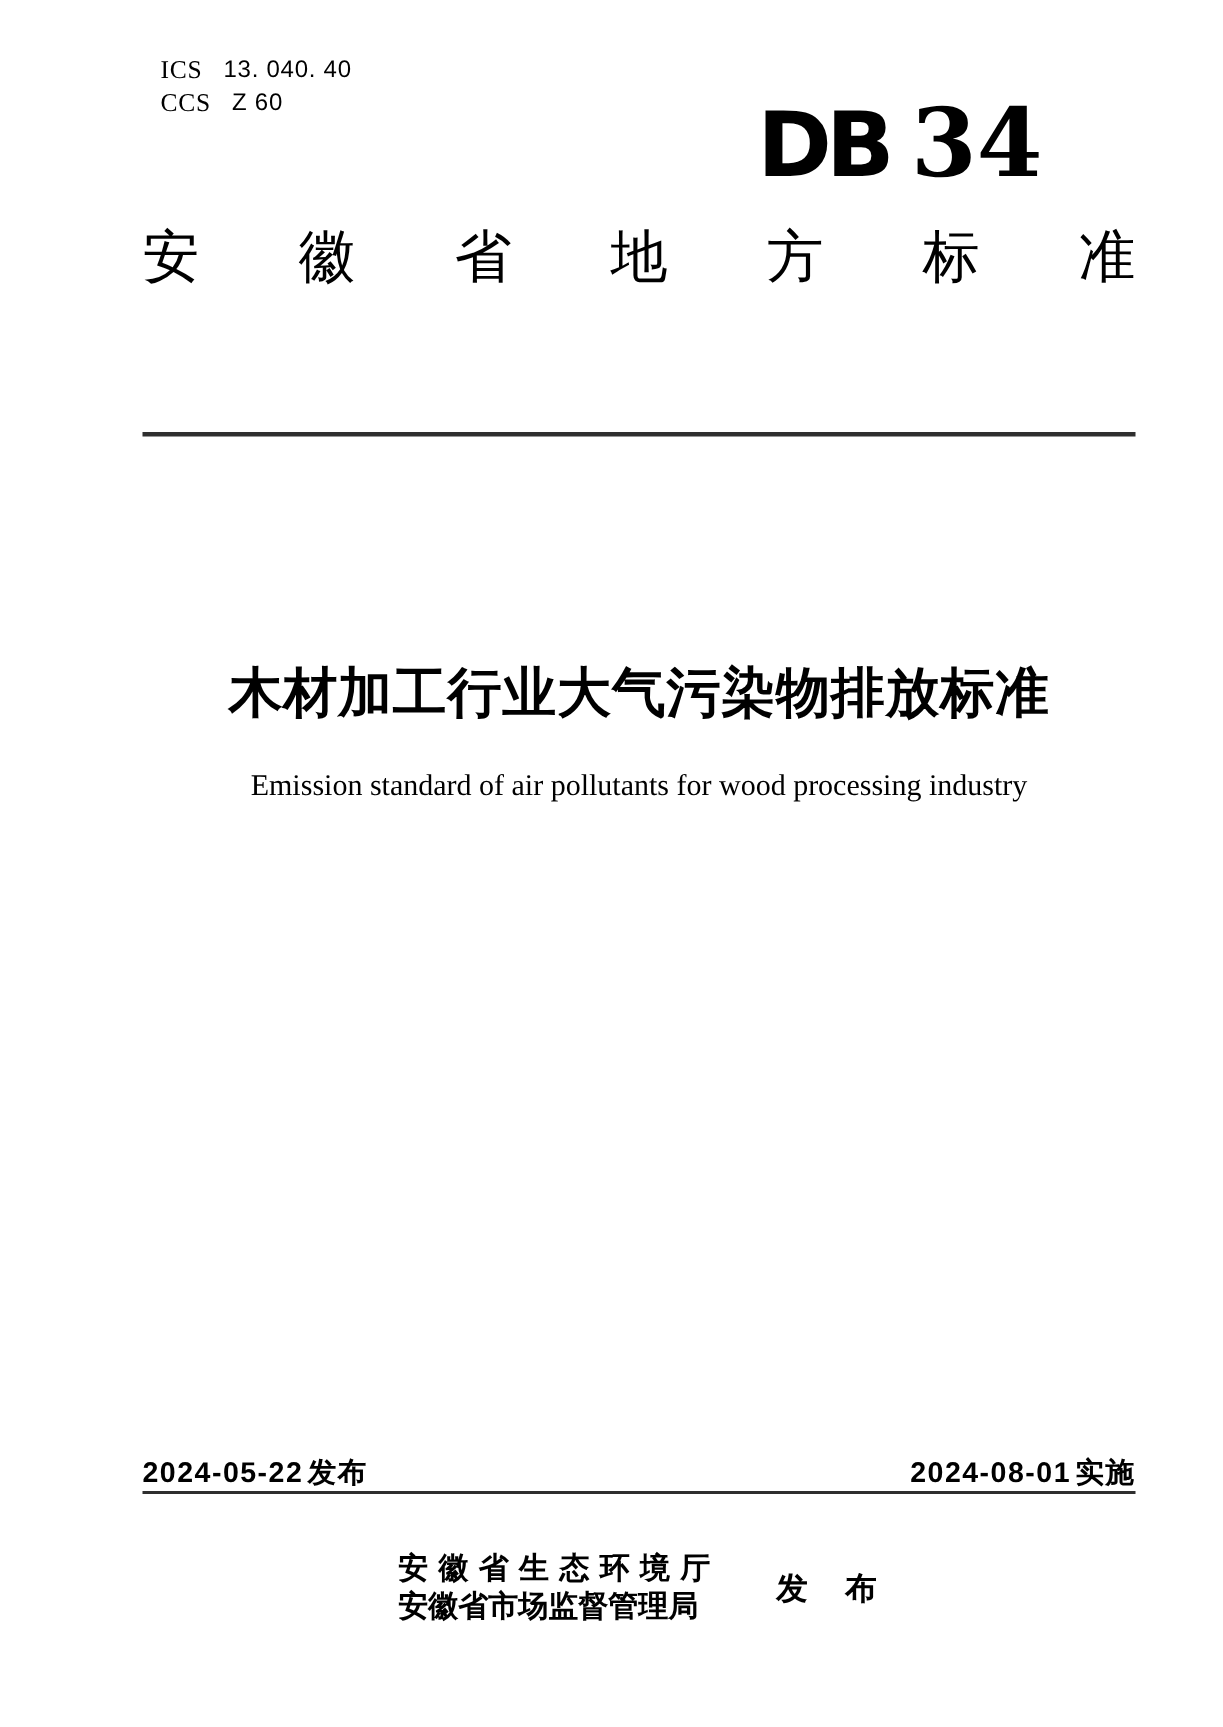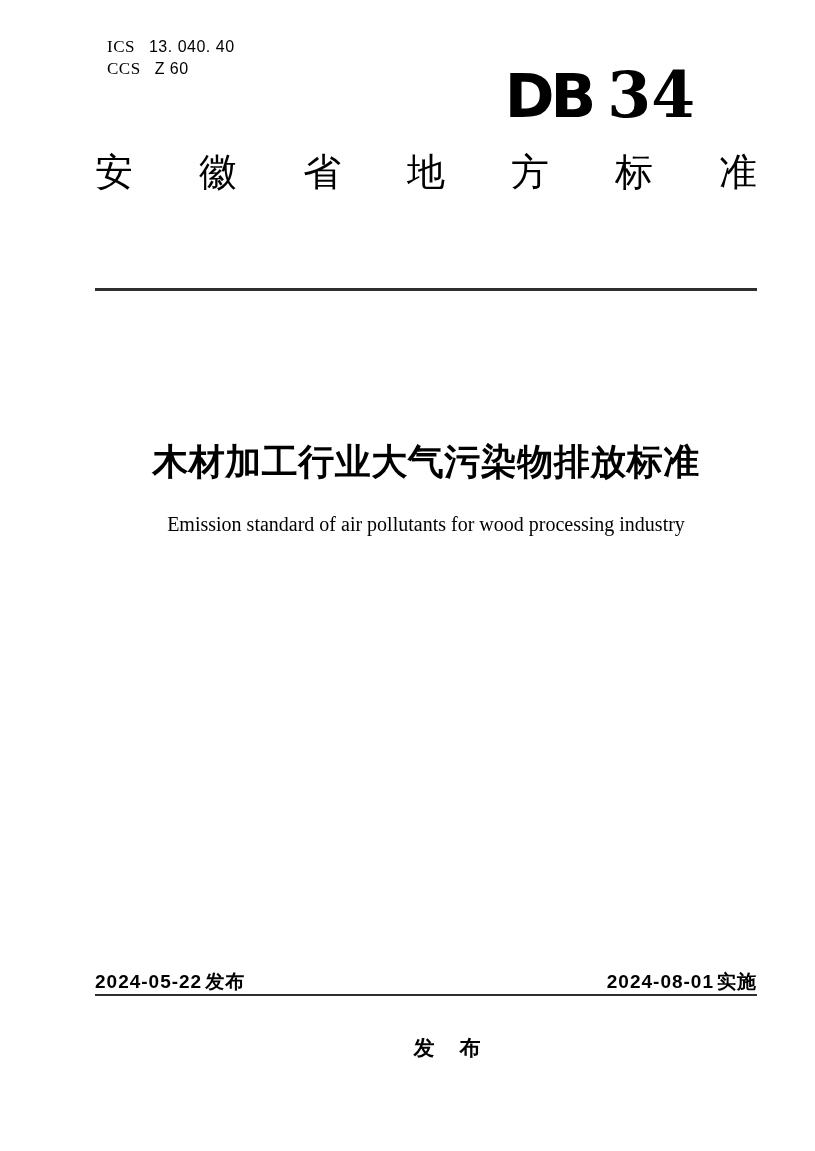--- a/index.html
+++ b/index.html
@@ -124,16 +124,20 @@
     <span class="date-label">发布</span>
   </div>
   <div class="date-right">
     <span>2024-08-01</span>
     <span class="date-label">实施</span>
   </div>
 
   <div class="rule rule-bottom"></div>
 
   <div class="publishers">
+    <div class="publisher-names">
+      <div class="publisher-line justified">安徽省生态环境厅</div>
+      <div class="publisher-line">安徽省市场监督管理局</div>
+    </div>
     <div class="publish-label">发　布</div>
   </div>
 
 </div>
 
 </body></html>

